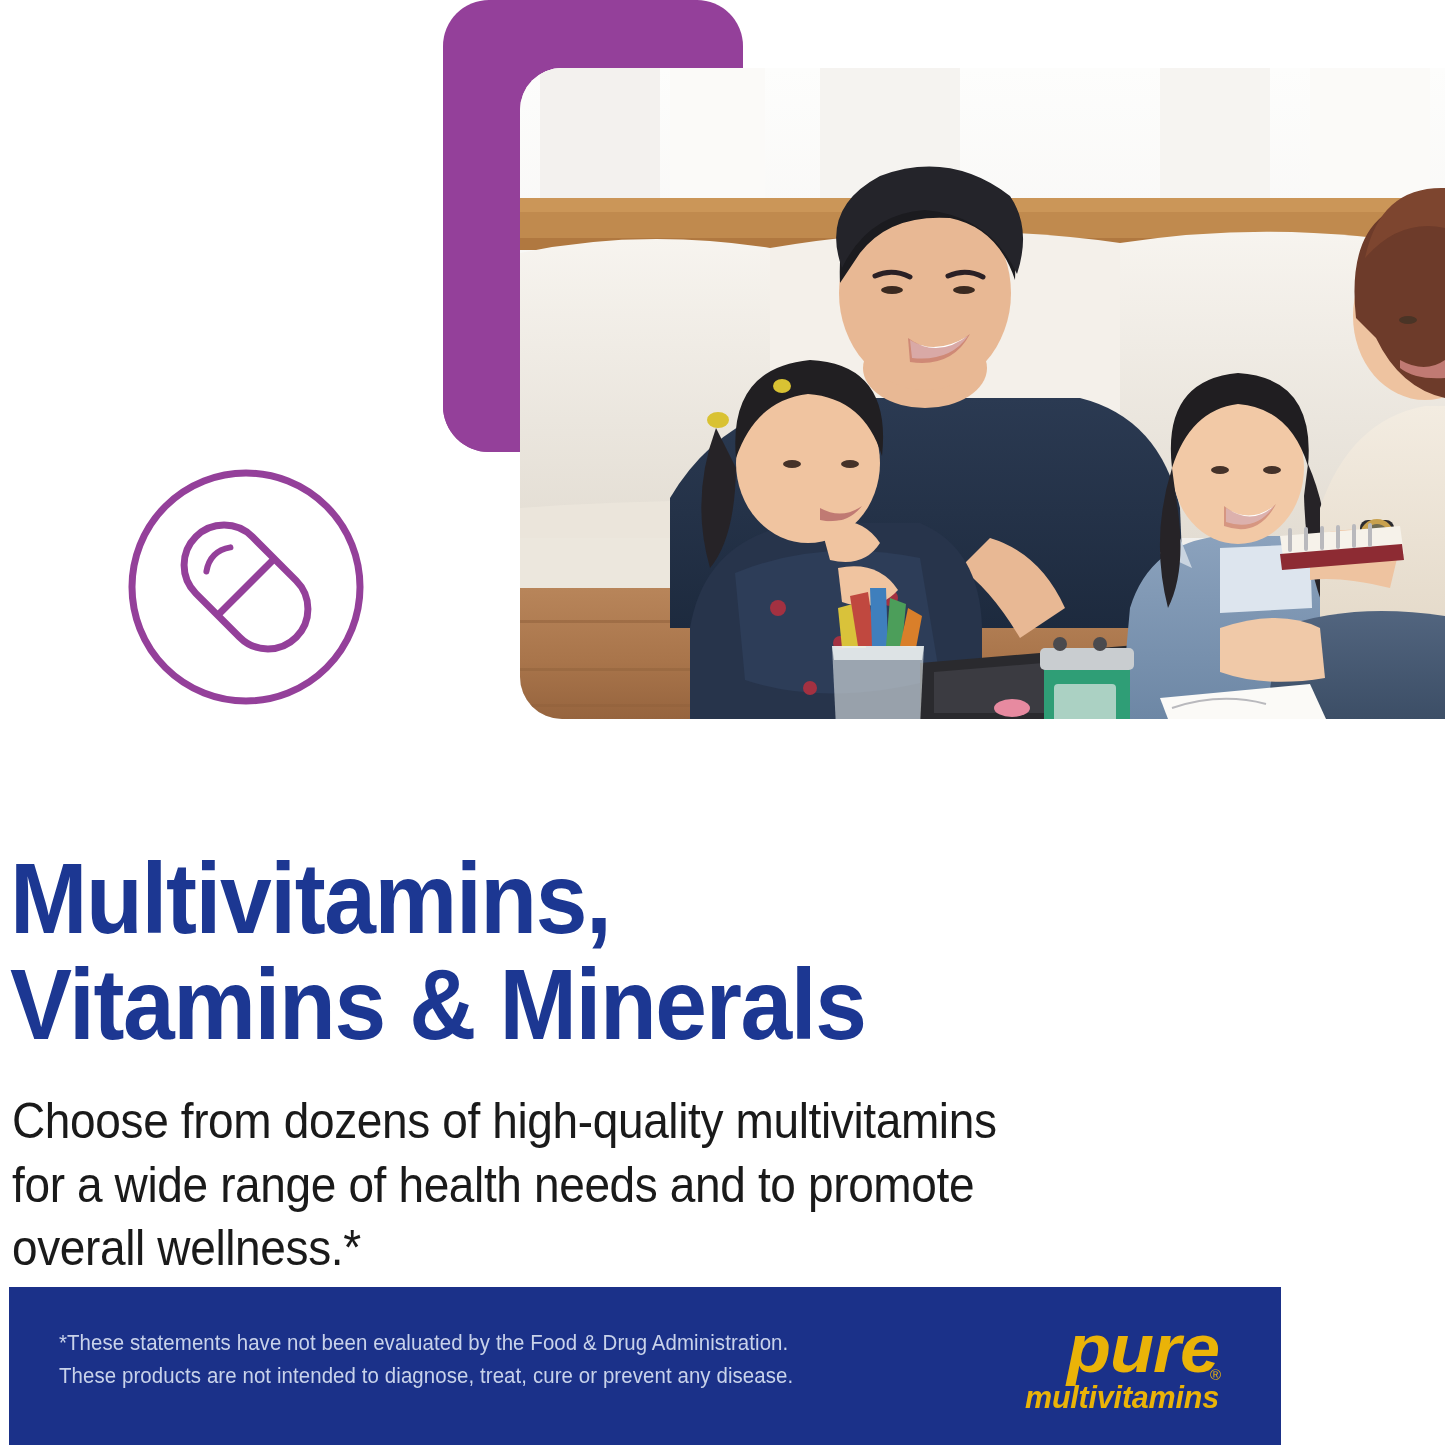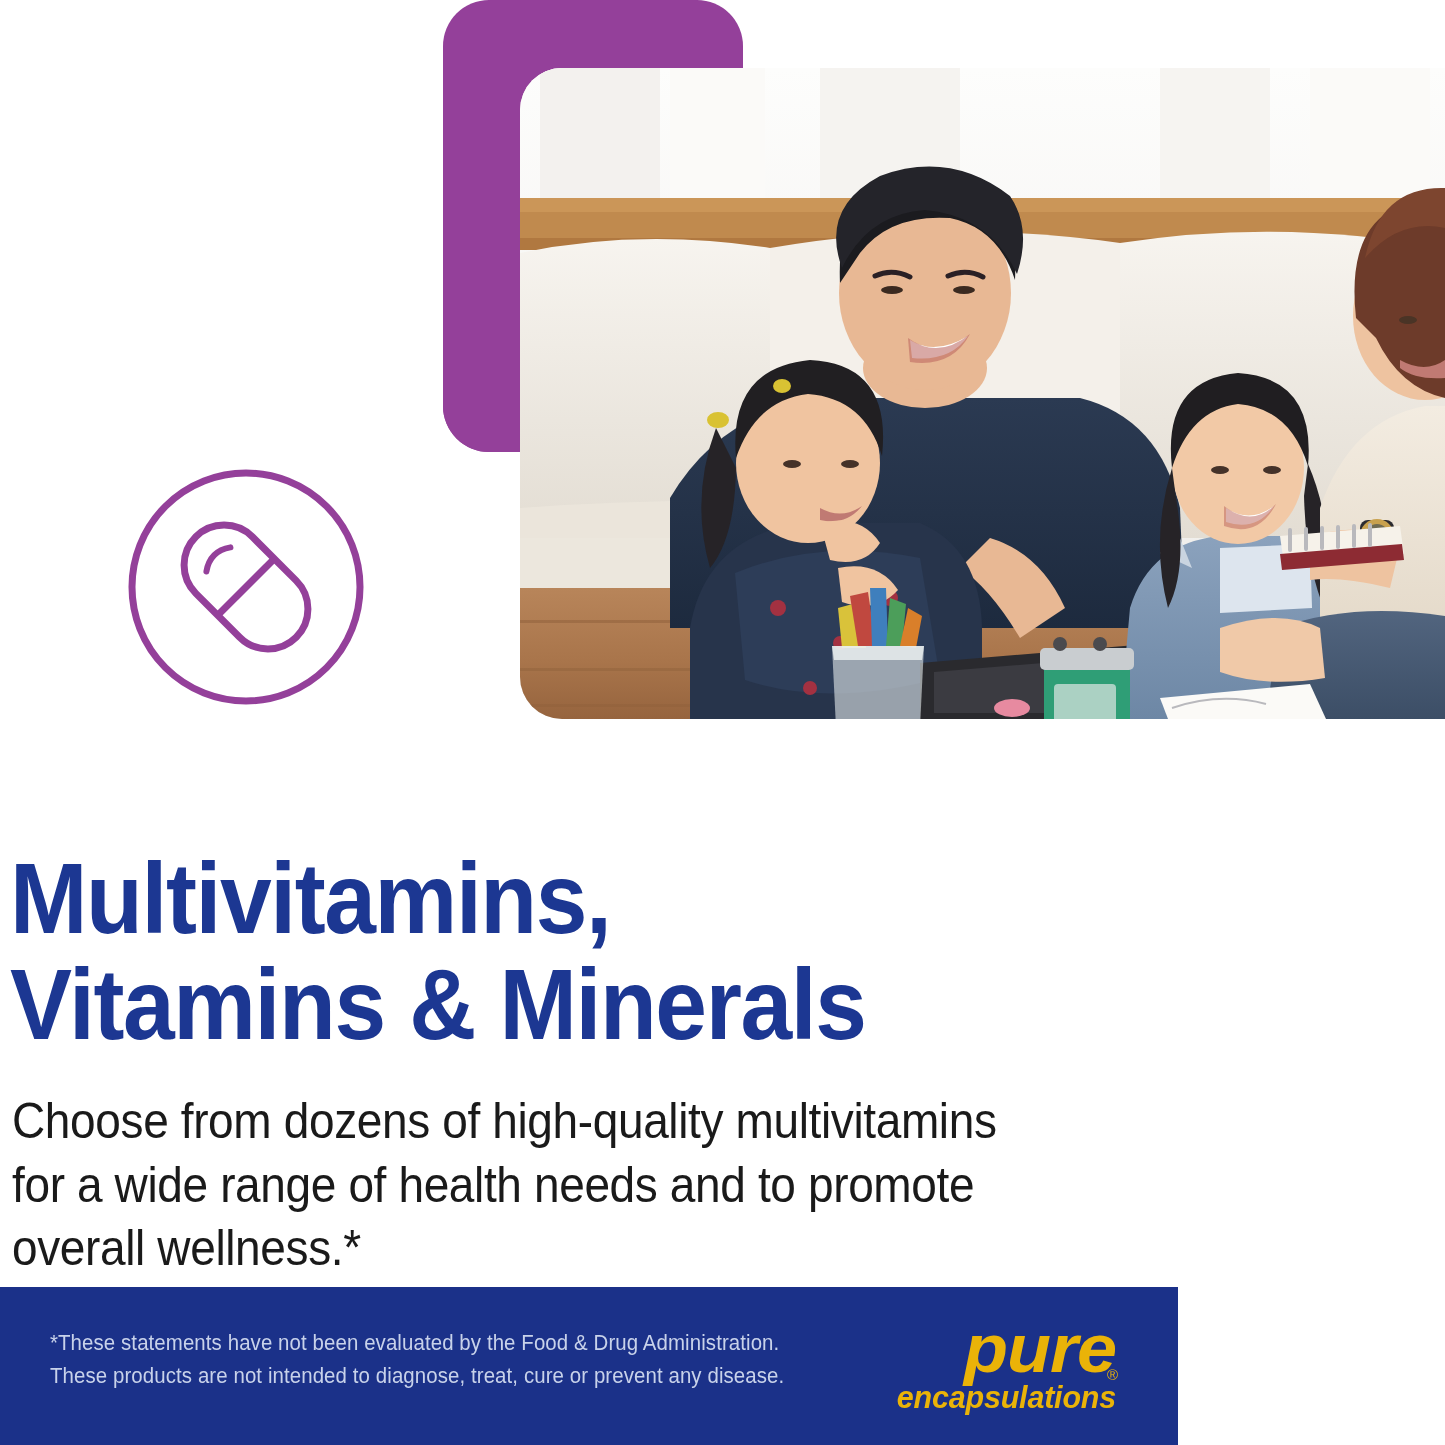--- a/index.html
+++ b/index.html
@@ -102,23 +102,23 @@
     line-height: 1.27;
     letter-spacing: -0.4px;
     transform: scaleX(0.92);
     transform-origin: left top;
     white-space: pre-line;
   }
 
   
   .footer {
     position: absolute;
-    left: 0;
+    left: 9px;
     top: 1287px;
-    width: 1178px;
+    width: 1272px;
     height: 158px;
     background: #1B3189;
   }
   .disclaimer {
     position: absolute;
     left: 50px;
     top: 40px;
     color: #C8D2EA;
     font-family: "Liberation Sans", sans-serif;
     font-size: 21.5px;
@@ -352,19 +352,19 @@
   <p class="body-copy">Choose from dozens of high-quality multivitamins
 for a wide range of health needs and to promote
 overall wellness.*</p>
 
   <div class="footer">
     <div class="disclaimer">*These statements have not been evaluated by the Food &amp; Drug Administration.
   These products are not intended to diagnose, treat, cure or prevent any disease.</div>
     <div class="brand-logo">
       <span class="brand-primary">pure</span>
       <span class="brand-secondary-row">
-        <span class="brand-secondary">encapsulations</span>
+        <span class="brand-secondary">multivitamins</span>
         <span class="brand-reg">®</span>
       </span>
     </div>
   </div>
 
 </div>
 
 </body></html>

